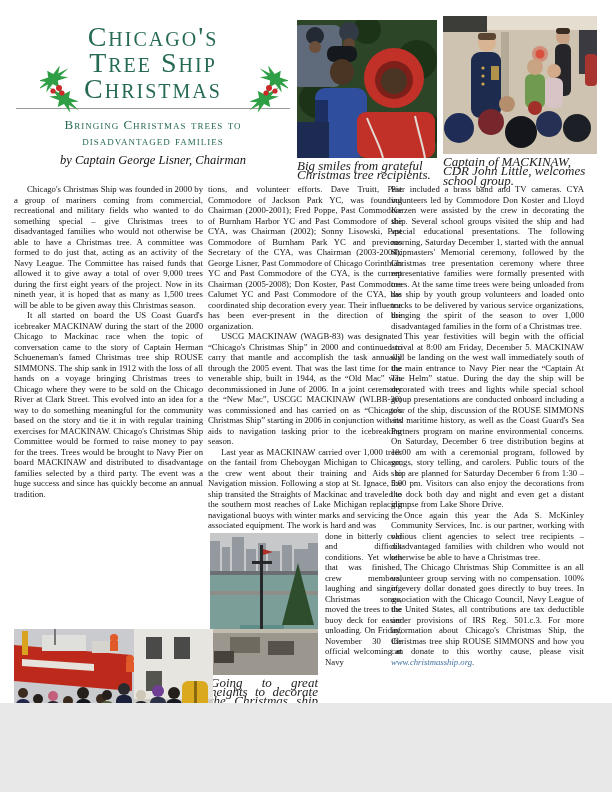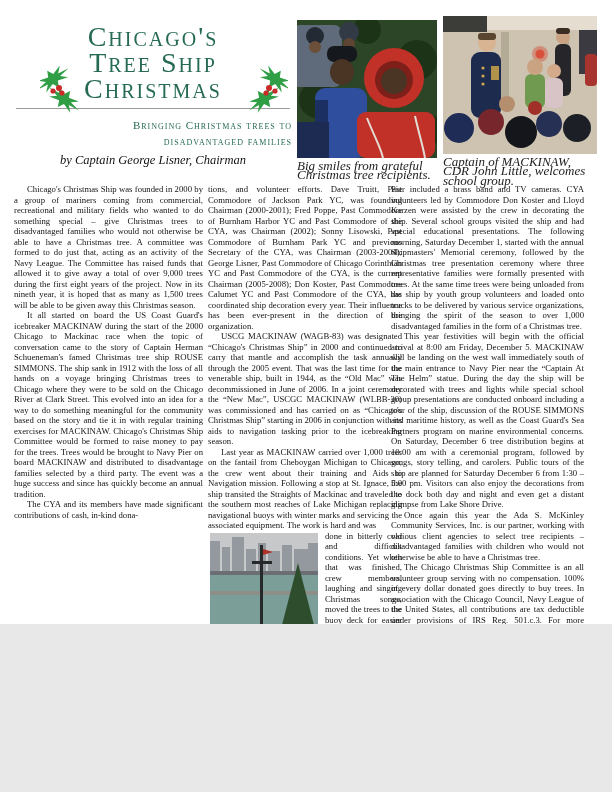--- a/index.html
+++ b/index.html
@@ -1,30 +1,30 @@
 <!DOCTYPE html>
 <html><head>
 <meta charset="utf-8">
 <style>
   html,body{margin:0;padding:0;background:#e8e8e8;}
   .page{
-    position:relative;width:612px;height:624px;margin:0 auto;
+    position:relative;width:612px;height:703px;margin:0 auto;
     background:#ffffff;overflow:hidden;
     font-family:"Liberation Serif", serif;color:#141414;
   }
   
   .title-block{position:absolute;left:14px;top:24px;width:278px;text-align:center;}
   .title{font-variant:small-caps;color:#266a55;font-size:28px;line-height:26px;
          letter-spacing:2px;font-weight:400;}
   .holly{position:absolute;}
   .holly-left{left:26px;top:40px;}
   .holly-right{right:4px;top:40px;transform:scaleX(-1);}
   .rule{height:1px;background:#9a9a9a;margin:6px 2px 8px 2px;}
-  .subtitle{font-variant:small-caps;color:#266a55;font-size:11px;line-height:16px;
-            letter-spacing:1px;text-align:right;}
+  .subtitle{font-variant:small-caps;color:#266a55;font-size:13px;line-height:16px;
+            letter-spacing:1px;}
   .byline{font-style:italic;font-size:12.5px;margin-top:4px;color:#111;}
   
   figure{margin:0;padding:0;}
   .photo{display:block;}
   figcaption{font-style:italic;font-size:13px;line-height:9.4px;color:#222;margin-top:3px;}
   .ph-top-left{position:absolute;left:297px;top:20px;width:140px;}
   .ph-top-right{position:absolute;left:443px;top:16px;width:154px;}
   .ph-bottom-left{position:absolute;left:14px;top:629px;width:199px;}
   .ph-bottom-left figcaption{padding-left:16px;padding-right:10px;}
   
@@ -143,21 +143,20 @@
       <circle cx="78" cy="116" r="16" fill="#14161c"></circle>
       <circle cx="106" cy="108" r="13" fill="#263055"></circle>
       <circle cx="134" cy="112" r="14" fill="#1c2026"></circle>
     </svg>
     <figcaption>Captain of MACKINAW, CDR John Little, welcomes school group.</figcaption>
   </figure>
 
   <div class="col col1">
     <p class="indent">Chicago's Christmas Ship was founded in 2000 by a group of mariners coming from commercial, recreational and military fields who wanted to do something special – give Christmas trees to disadvantaged families who would not otherwise be able to have a Christmas tree. A committee was formed to do just that, acting as an activity of the Navy League. The Committee has raised funds that allowed it to give away a total of over 9,000 trees during the first eight years of the project. Now in its nineth year, it is hoped that as many as 1,500 trees will be able to be given away this Christmas season.</p>
     <p class="indent">It all started on board the US Coast Guard's icebreaker MACKINAW during the start of the 2000 Chicago to Mackinac race when the topic of conversation came to the story of Captain Herman Schueneman's famed Christmas tree ship ROUSE SIMMONS. The ship sank in 1912 with the loss of all hands on a voyage bringing Christmas trees to Chicago where they were to be sold on the Chicago River at Clark Street. This evolved into an idea for a way to do something meaningful for the community based on the story and tie it in with regular training exercises for MACKINAW. Chicago's Christmas Ship Committee would be formed to raise money to pay for the trees. Trees would be brought to Navy Pier on board MACKINAW and distributed to disadvantage families selected by a third party. The event was a huge success and since has quickly become an annual tradition.</p>
-    <p class="indent">The CYA and its members have made significant contributions of cash, in-kind dona-</p>
   </div>
 
   <div class="col col2">
     <p>tions, and volunteer efforts. Dave Truitt, Past Commodore of Jackson Park YC, was founding Chairman (2000-2001); Fred Poppe, Past Commodore of Burnham Harbor YC and Past Commodore of the CYA, was Chairman (2002); Sonny Lisowski, Past Commodore of Burnham Park YC and previous Secretary of the CYA, was Chairman (2003-2004); George Lisner, Past Commodore of Chicago Corinthian YC and Past Commodore of the CYA, is the current Chairman (2005-2008); Don Koster, Past Commodore Calumet YC and Past Commodore of the CYA, has coordinated ship decoration every year. Their influence has been ever-present in the direction of the organization.</p>
     <p class="indent">USCG MACKINAW (WAGB-83) was designated “Chicago's Christmas Ship” in 2000 and continued to carry that mantle and accomplish the task annually through the 2005 event. That was the last time for the venerable ship, built in 1944, as the “Old Mac” was decommissioned in June of 2006. In a joint ceremony the “New Mac”, USCGC MACKINAW (WLBB-30) was commissioned and has carried on as “Chicago's Christmas Ship” starting in 2006 in conjunction with its aids to navigation tasking prior to the icebreaking season.</p>
     <p class="indent">Last year as MACKINAW carried over 1,000 trees on the fantail from Cheboygan Michigan to Chicago, the crew went about their training and Aids to Navigation mission. Following a stop at St. Ignace, the ship transited the Straights of Mackinac and traveled to the southern most reaches of Lake Michigan replacing navigational buoys with winter marks and servicing the associated equipment. The work is hard and was</p>
     <figure class="float-photo">
       <svg class="photo" width="108" height="142" viewBox="0 0 108 142">
         <rect width="108" height="142" fill="#c6c8ca"></rect>
         <g fill="#94999f">

